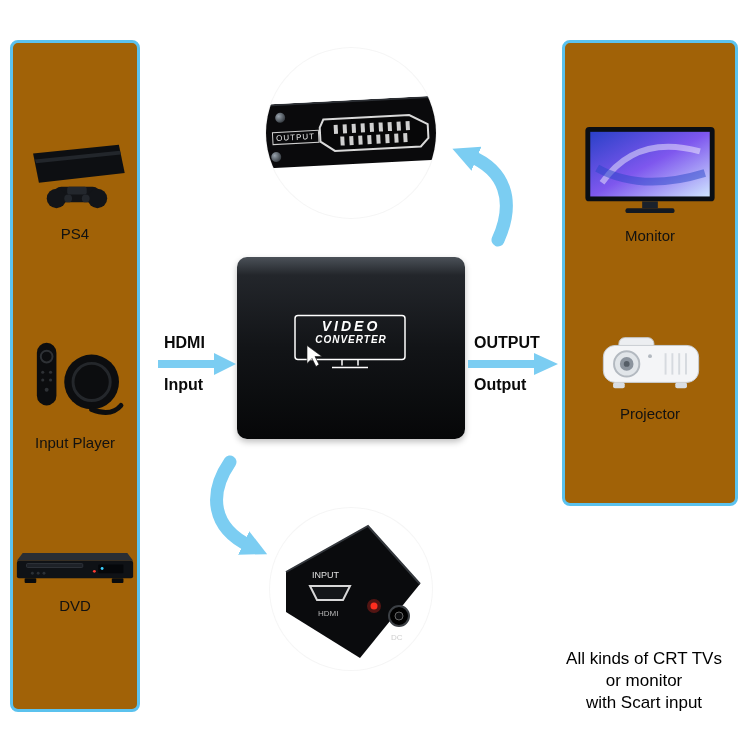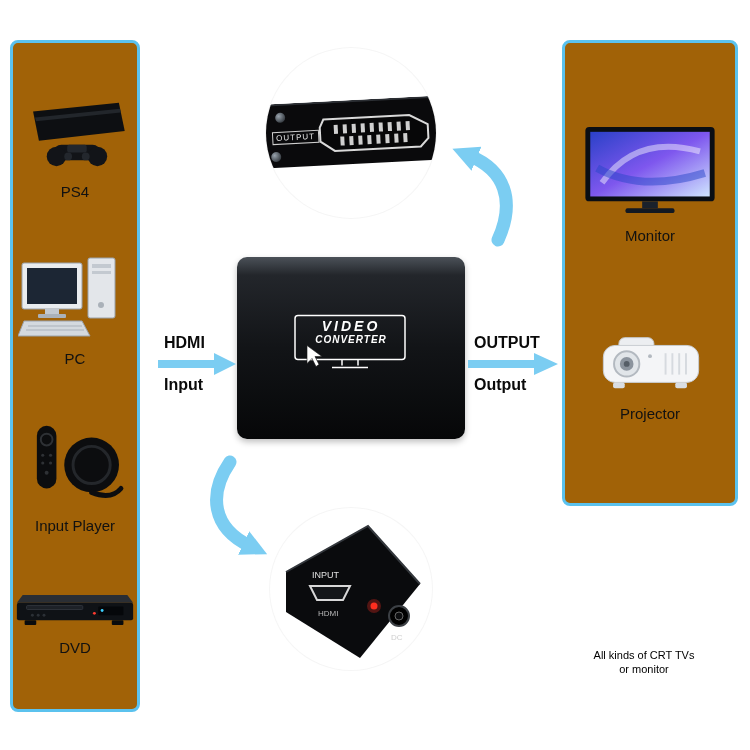--- a/index.html
+++ b/index.html
@@ -40,56 +40,40 @@
                 border-top:2px solid #2b2e33; }
   .output-chip { position:absolute; left:14px; top:26px; font-size:8px; color:#e8e8e8;
                  border:1px solid #cfcfcf; padding:1px 3px; letter-spacing:1px; }
   .screw { position:absolute; width:10px; height:10px; border-radius:50%;
            background:radial-gradient(circle at 35% 35%, #99a3ad, #3c4248 70%); }
   .screw-1 { left:18px; top:7px; }
   .screw-2 { left:12px; top:46px; }
 
   .arrow-curved { position:absolute; }
   .caption { position:absolute; left:538px; top:648px; width:212px; text-align:center;
-             font-size:11px; color:#000; line-height:1.3; }
+             font-size:17px; color:#000; line-height:1.3; }
 </style>
 </head>
 <body>
 
 <div class="stage">
 
   <div class="panel panel-left">
     <div class="device">
       <svg width="110" height="78" viewBox="0 0 110 80">
         <polygon points="12,16 100,7 106,36 18,46" fill="#0d0f12"></polygon>
         <polygon points="14,22 101,13 102,17 15,26" fill="#22262b"></polygon>
         <rect x="33" y="50" width="48" height="16" rx="8" fill="#121418"></rect>
         <circle cx="36" cy="62" r="10" fill="#121418"></circle>
         <circle cx="78" cy="62" r="10" fill="#121418"></circle>
         <rect x="47" y="50" width="20" height="8" rx="2" fill="#23272d"></rect>
         <circle cx="48" cy="62" r="4" fill="#23272d"></circle>
         <circle cx="66" cy="62" r="4" fill="#23272d"></circle>
       </svg>
       <div class="device-label">PS4</div>
-    </div>
-    <div class="device">
-      <svg width="115" height="88" viewBox="0 0 115 88">
-        <rect x="70" y="5" width="27" height="60" rx="2" fill="#e3e6ea" stroke="#9aa2ab"></rect>
-        <rect x="74" y="11" width="19" height="4" fill="#c3c9d0"></rect>
-        <rect x="74" y="18" width="19" height="3" fill="#c3c9d0"></rect>
-        <circle cx="83" cy="52" r="3" fill="#aab1b9"></circle>
-        <rect x="4" y="10" width="60" height="46" rx="2" fill="#e9ecef" stroke="#9aa2ab"></rect>
-        <rect x="9" y="15" width="50" height="36" fill="#1c2634"></rect>
-        <rect x="27" y="56" width="14" height="5" fill="#c3c9d0"></rect>
-        <rect x="20" y="61" width="28" height="4" rx="1" fill="#aab1b9"></rect>
-        <polygon points="6,68 64,68 72,83 0,83" fill="#d4d9de" stroke="#9aa2ab"></polygon>
-        <line x1="10" y1="73" x2="64" y2="73" stroke="#aab1b9"></line>
-        <line x1="8" y1="77" x2="66" y2="77" stroke="#aab1b9"></line>
-      </svg>
-      <div class="device-label">PC</div>
     </div>
     <div class="device">
       <svg width="110" height="88" viewBox="0 0 110 90">
         <rect x="16" y="6" width="20" height="64" rx="10" fill="#0c0d0f"></rect>
         <circle cx="26" cy="20" r="6" fill="none" stroke="#2e3135" stroke-width="2"></circle>
         <circle cx="22" cy="36" r="1.6" fill="#2e3135"></circle>
         <circle cx="30" cy="36" r="1.6" fill="#2e3135"></circle>
         <circle cx="22" cy="44" r="1.6" fill="#2e3135"></circle>
         <circle cx="30" cy="44" r="1.6" fill="#2e3135"></circle>
         <circle cx="26" cy="54" r="2" fill="#2e3135"></circle>
@@ -244,15 +228,16 @@
       <marker id="ah2" markerUnits="userSpaceOnUse" markerWidth="28" markerHeight="28" refX="7" refY="13" orient="auto">
         <path d="M0,0 L26,13 L0,26 Z" fill="#7BCDF2"></path>
       </marker>
     </defs>
     <path d="M30,10 C8,42 12,76 50,94" fill="none" stroke="#7BCDF2" stroke-width="13" stroke-linecap="round" marker-end="url(#ah2)"></path>
   </svg>
 
   <div class="caption">
     <div>All kinds of CRT TVs</div>
     <div>or monitor</div>
+    <div>with Scart input</div>
   </div>
 
 </div>
 
 </body></html>

